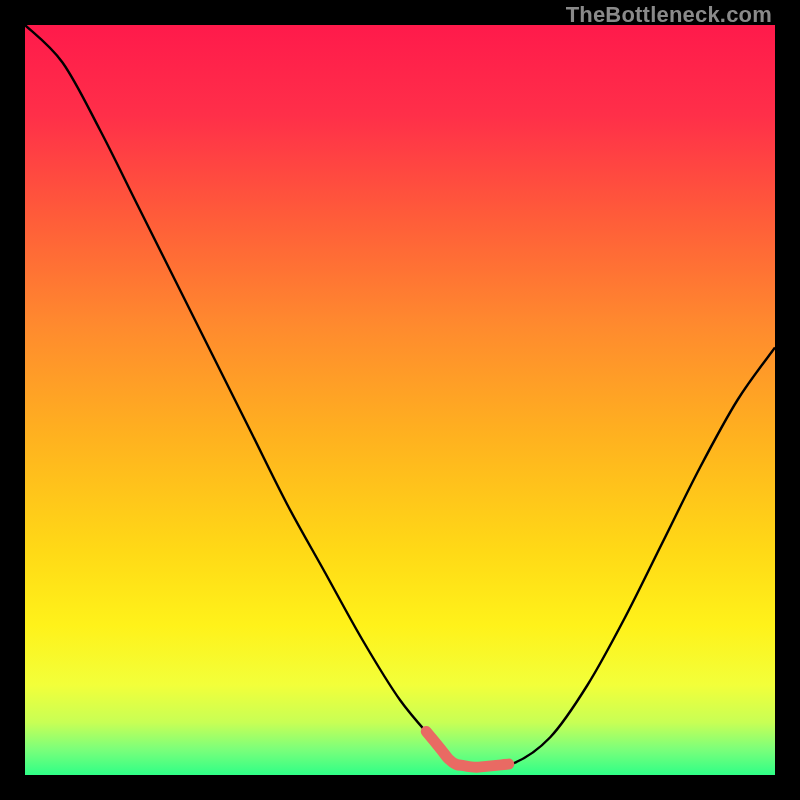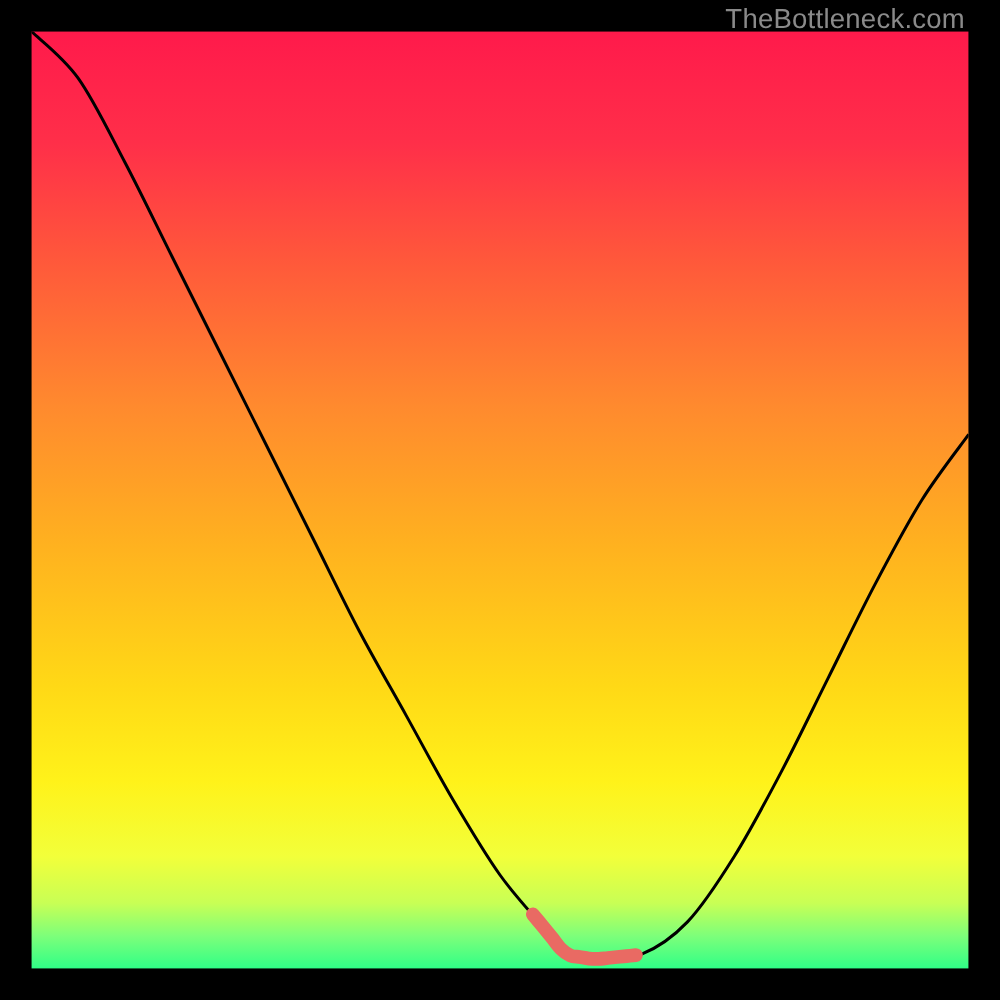--- a/index.html
+++ b/index.html
@@ -25,21 +25,21 @@
     width: 750px;
     height: 750px;
     overflow: hidden;
   }
   .watermark {
     position: absolute;
     top: 2px;
     right: 28px;
     font-family: Arial, Helvetica, sans-serif;
     font-size: 22px;
-    font-weight: 400;
+    font-weight: 700;
     color: #8a8a8a;
     letter-spacing: 0.2px;
   }
   svg { display: block; }
 </style>
 </head>
 <body>
 
 <div class="frame">
 

